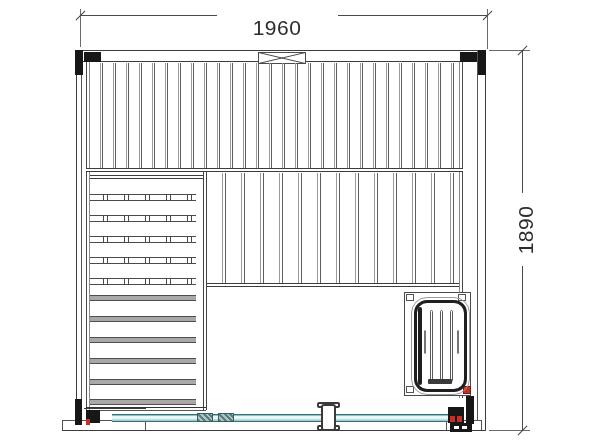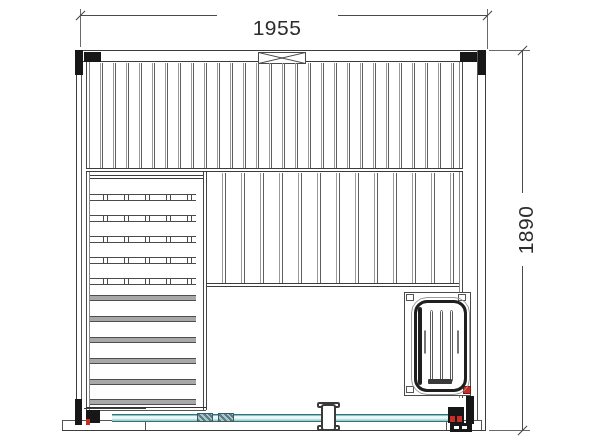--- a/index.html
+++ b/index.html
@@ -38,21 +38,21 @@
 <body>
 
 <div class="canvas">
 
   <div class="abs hline" style="left:80px;top:15px;width:137px;"></div>
   <div class="abs hline" style="left:338px;top:15px;width:149px;"></div>
   <div class="abs vline" style="left:80px;top:9px;height:38px;border-left-color:#6a6a6a;"></div>
   <div class="abs vline" style="left:487px;top:9px;height:40px;border-left-color:#6a6a6a;"></div>
   <div class="abs tick45" style="left:74px;top:15px;"></div>
   <div class="abs tick45" style="left:481px;top:15px;"></div>
-  <div class="abs dim-label" style="left:217px;top:16px;width:120px;text-align:center;">1955</div>
+  <div class="abs dim-label" style="left:217px;top:16px;width:120px;text-align:center;">1960</div>
 
   <div class="abs vline" style="left:522px;top:50px;height:143px;"></div>
   <div class="abs vline" style="left:522px;top:266px;height:164px;"></div>
   <div class="abs hline" style="left:489px;top:50px;width:41px;border-top-color:#6a6a6a;"></div>
   <div class="abs hline" style="left:489px;top:430px;width:41px;border-top-color:#6a6a6a;"></div>
   <div class="abs tick45" style="left:516px;top:50px;"></div>
   <div class="abs tick45" style="left:516px;top:430px;"></div>
   <div class="abs dim-label" style="left:476px;top:218px;width:100px;height:24px;text-align:center;transform:rotate(-90deg);">1890</div>
 
   <div class="abs" style="left:76px;top:50px;width:6px;height:376px;border-left:1.5px solid #3c3c3c;border-right:1px solid #555;background:#fff;"></div>

